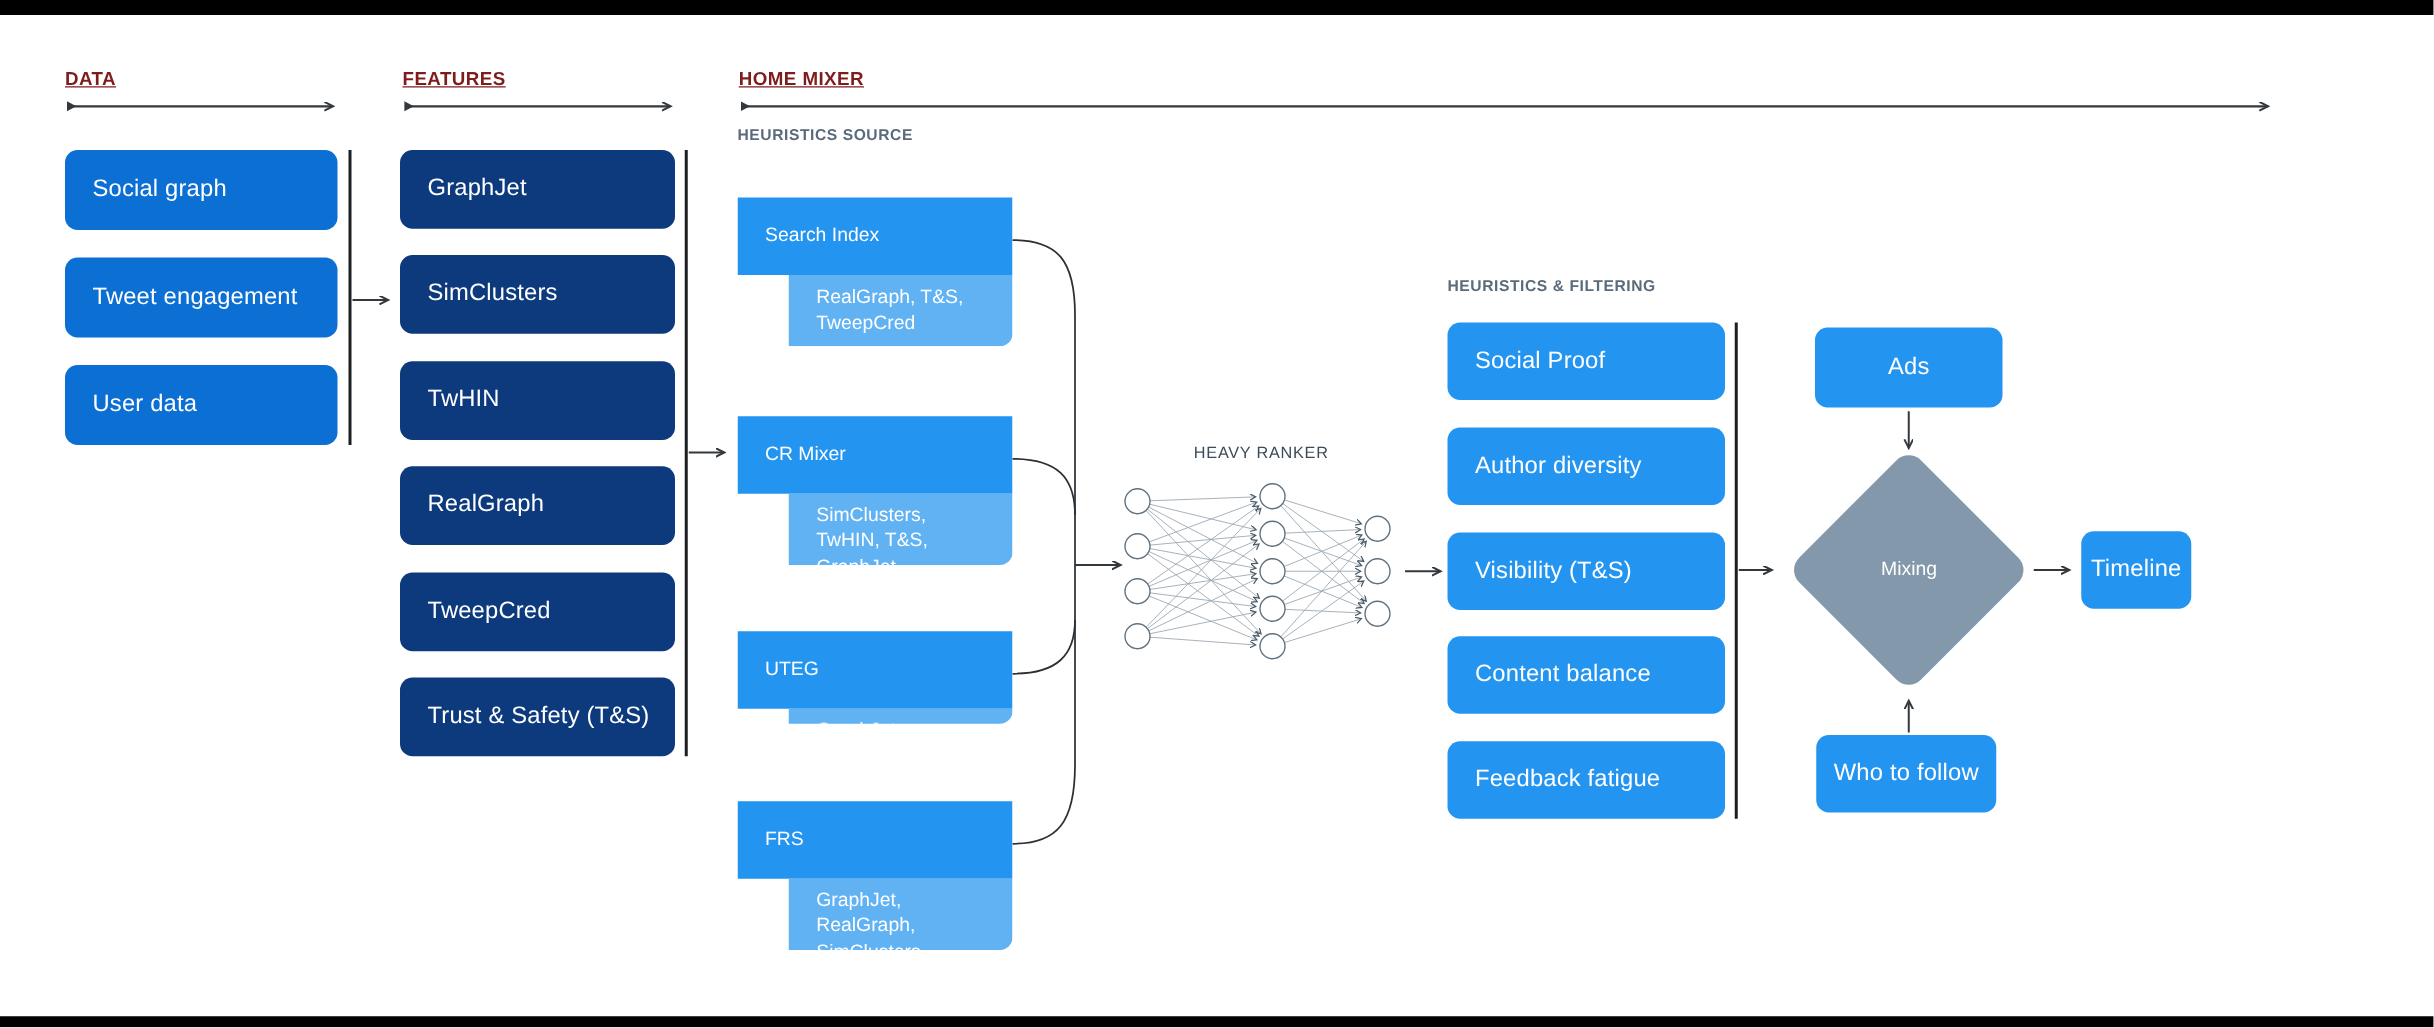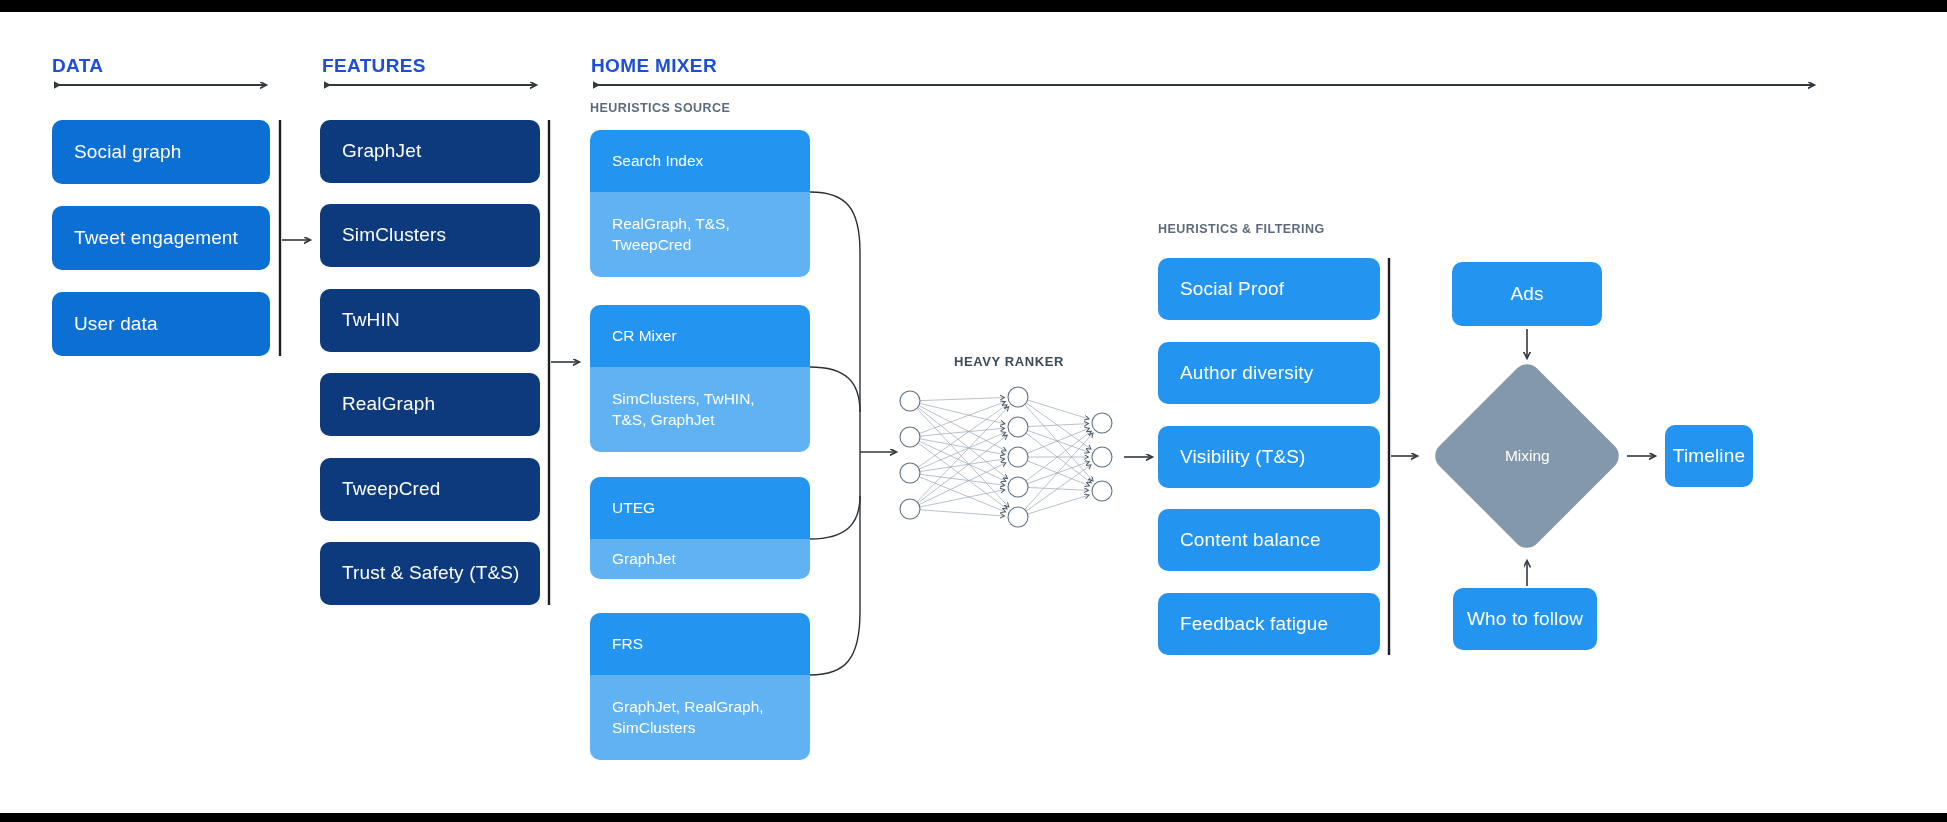--- a/index.html
+++ b/index.html
@@ -5,56 +5,56 @@
   html,body{margin:0;padding:0;background:#fff;}
   .stage{
     position:relative;width:1947px;height:822px;overflow:hidden;background:#fff;
     font-family:"Liberation Sans", sans-serif;
   }
   .bar{position:absolute;left:0;width:1947px;background:#000;}
   .bar.top{top:0;height:12px;}
   .bar.bottom{top:813px;height:9px;}
 
   .col-heading{
-    position:absolute;top:55px;font-size:19px;font-weight:700;
-    color:#1d4ed8;letter-spacing:.35px;white-space:nowrap;
+    position:absolute;top:55px;font-size:15px;font-weight:700;
+    color:#7f1d1d;letter-spacing:.35px;white-space:nowrap;text-decoration:underline;
   }
   .sub-heading{
     position:absolute;font-size:12.5px;font-weight:600;color:#5b6b7b;
     letter-spacing:.45px;white-space:nowrap;
   }
   .ranker-heading{
     position:absolute;top:354px;left:1009px;transform:translateX(-50%);
-    font-size:13px;font-weight:700;color:#3c4b58;letter-spacing:.6px;white-space:nowrap;
+    font-size:13px;font-weight:400;color:#3c4b58;letter-spacing:.6px;white-space:nowrap;
   }
 
   .box{
     position:absolute;border-radius:10px;color:#fff;display:flex;align-items:center;
     font-size:19px;font-weight:500;letter-spacing:.15px;line-height:1.3;
     box-sizing:border-box;
   }
   .box.pad{padding-left:22px;padding-right:12px;}
   .box.center{justify-content:center;text-align:center;}
 
   .data-box{left:52px;width:218px;height:64px;background:var(--data-box,#0c6fd4);}
   .feature-box{left:320px;width:220px;height:63px;background:var(--feature-box,#0c3a7d);}
 
   .cs-group{
     position:absolute;left:590px;width:220px;border-radius:10px;overflow:hidden;
     display:flex;flex-direction:column;
   }
   .cs-head{
     background:var(--candidate-header,#2395f1);color:#fff;display:flex;align-items:center;
     padding-left:22px;padding-right:12px;font-size:15.5px;font-weight:500;height:62px;
-    box-sizing:border-box;flex:0 0 auto;
+    box-sizing:border-box;flex:0 0 auto;margin-top:28px;
   }
   .cs-sub{
     background:var(--candidate-sub,#61b2f3);color:#fff;display:flex;flex-direction:column;
     justify-content:center;padding:8px 20px 8px 22px;font-size:15.5px;font-weight:500;
-    line-height:1.32;box-sizing:border-box;flex:1 1 auto;
+    line-height:1.32;box-sizing:border-box;flex:1 1 auto;margin-left:41px;
   }
 
   .heur-box{left:1158px;width:222px;height:62px;background:var(--heuristic-box,#2395f1);}
   .accent{background:var(--accent-box,#2395f1);}
 
   .diamond{
     position:absolute;left:1458px;top:387px;width:138px;height:138px;
     background:var(--diamond,#8398ab);transform:rotate(45deg);border-radius:14px;
     display:flex;align-items:center;justify-content:center;
   }

